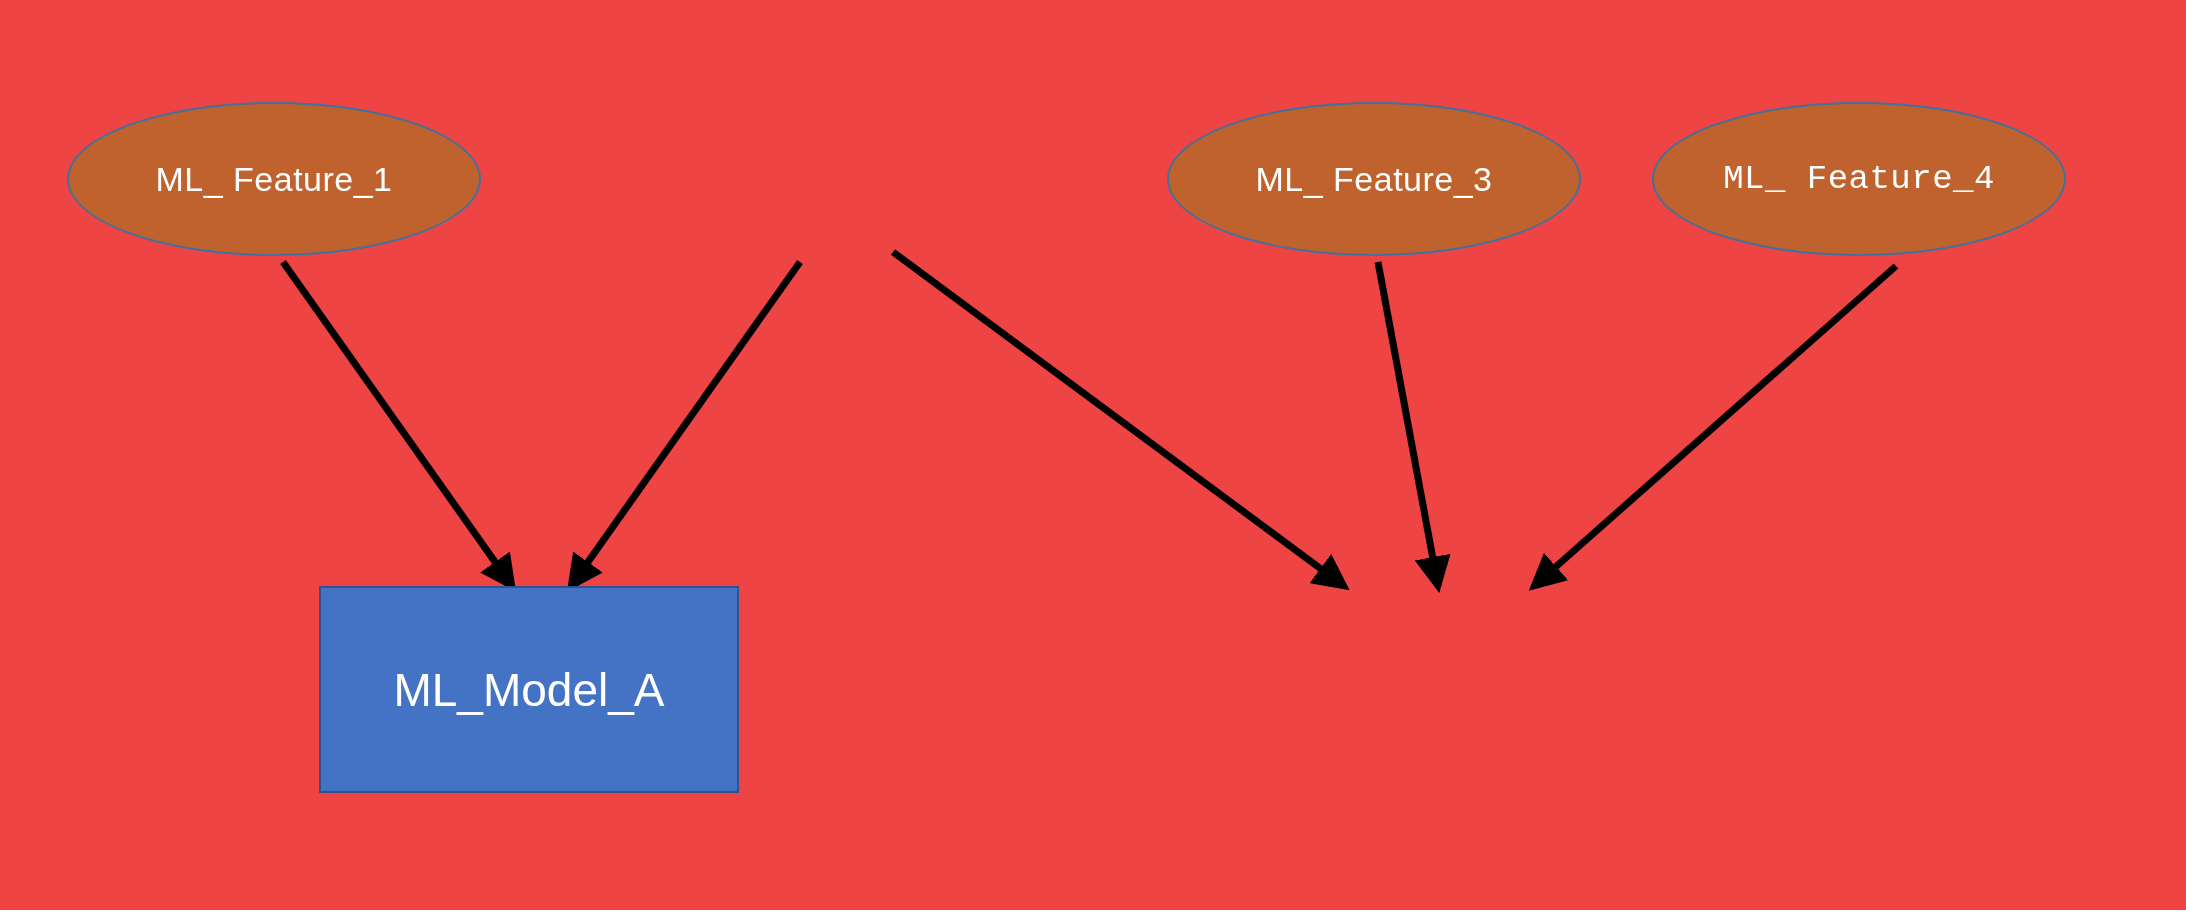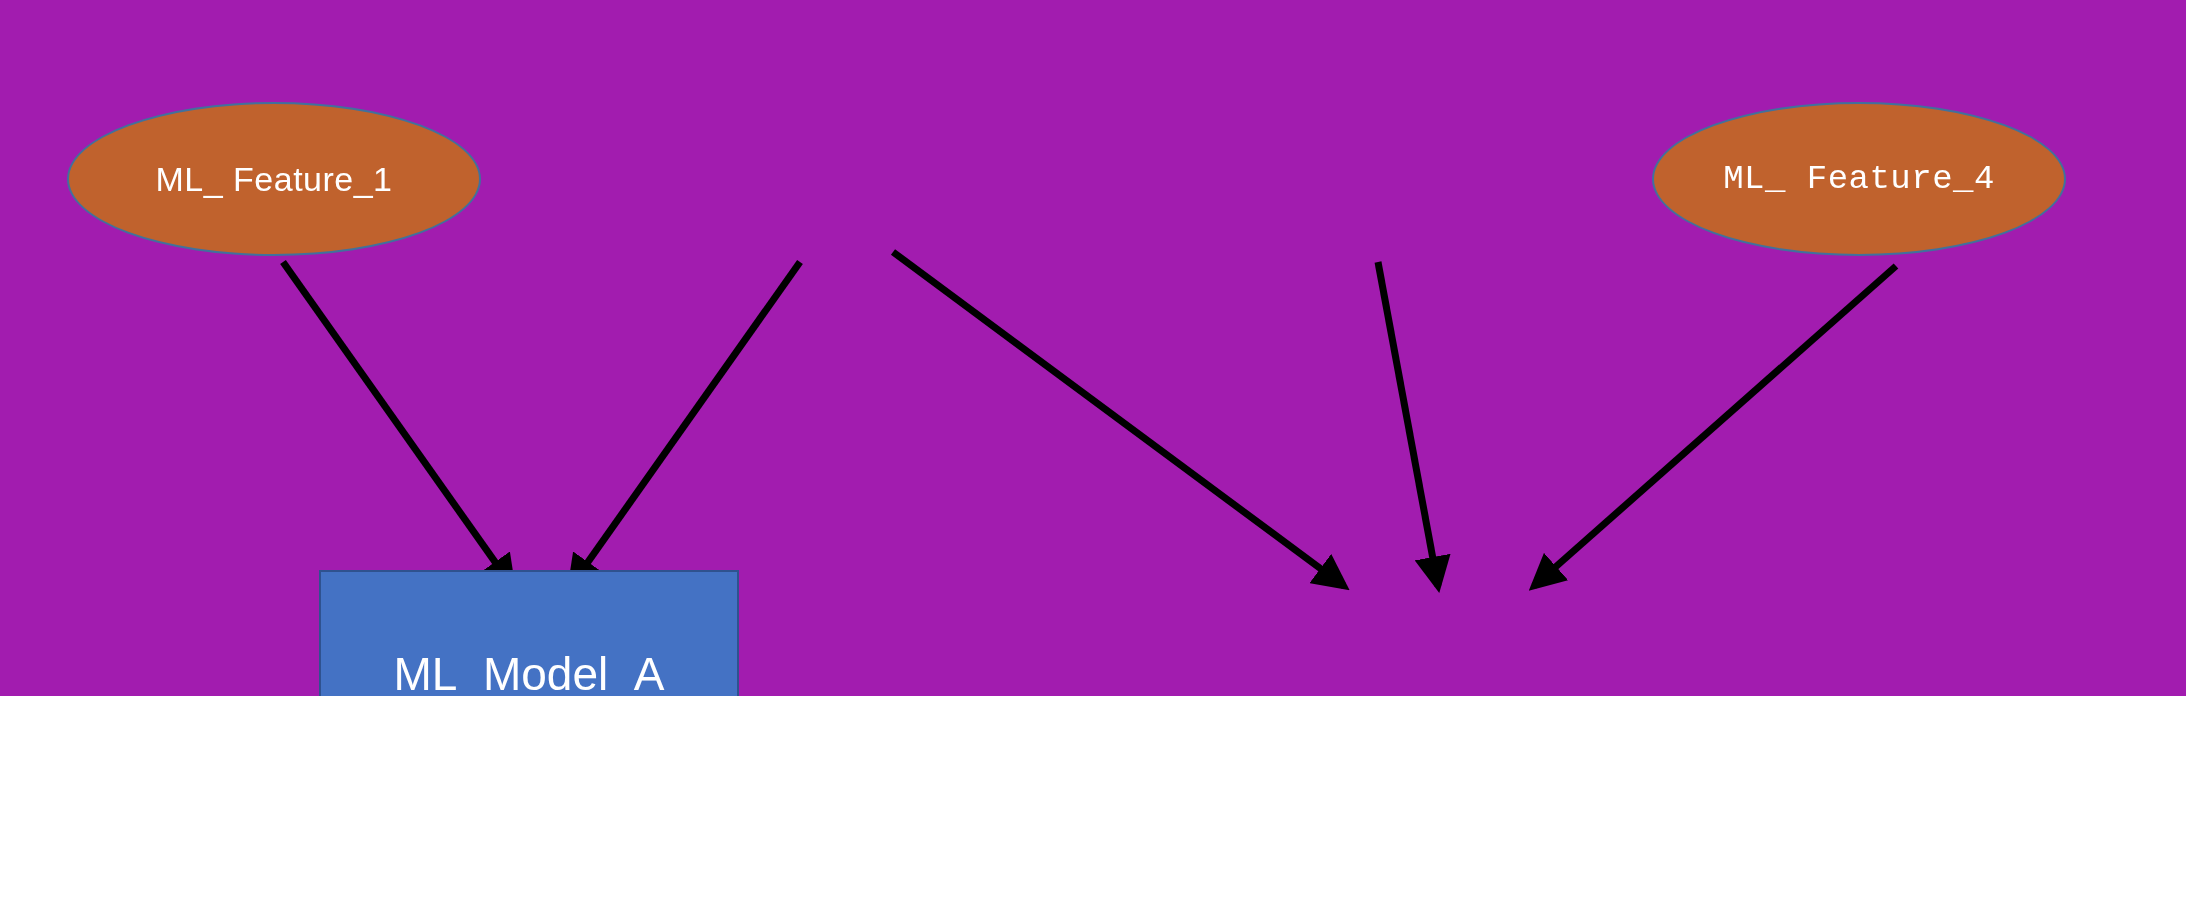--- a/index.html
+++ b/index.html
@@ -4,22 +4,22 @@
 <style>
   html, body {
     margin: 0;
     padding: 0;
     background: #ffffff;
     font-family: "Liberation Sans", "DejaVu Sans", sans-serif;
   }
   .canvas {
     position: relative;
     width: 2186px;
-    height: 696px;
-    background: #a21caf;
+    height: 910px;
+    background: #ef4444;
     overflow: hidden;
   }
   .edges-layer {
     position: absolute;
     left: 0;
     top: 0;
     width: 2186px;
     height: 916px;
   }
   .node {
@@ -37,21 +37,21 @@
     top: 102px;
     border-radius: 50%;
     background: #C0622D;
     border: 2px solid #41719C;
     font-size: 34px;
     letter-spacing: 0.5px;
   }
   .model-node {
     width: 420px;
     height: 207px;
-    top: 570px;
+    top: 586px;
     background: #4472C4;
     border: 2px solid #2F528F;
     font-size: 46px;
   }
   #feature-1 { left: 67px; }
   #feature-2 { left: 611px; }
   #feature-3 { left: 1167px; }
   #feature-4 { left: 1652px; font-family: Liberation Mono, monospace; }
   #model-a { left: 319px; }
   #model-b { left: 1248px; }
@@ -76,20 +76,23 @@
     <line x1="893" y1="252" x2="1344" y2="586" stroke="#000000" stroke-width="7" marker-end="url(#arrowhead)"></line>
     <line x1="1378" y1="262" x2="1438" y2="586" stroke="#000000" stroke-width="7" marker-end="url(#arrowhead)"></line>
     <line x1="1896" y1="266" x2="1534" y2="586" stroke="#000000" stroke-width="7" marker-end="url(#arrowhead)"></line>
   </svg>
 
   <div class="node feature-node" id="feature-1">
     <span class="node-label">ML_ Feature_1</span>
   </div>
 
 
+  <div class="node feature-node" id="feature-3">
+    <span class="node-label">ML_ Feature_3</span>
+  </div>
 
   <div class="node feature-node" id="feature-4">
     <span class="node-label">ML_ Feature_4</span>
   </div>
 
   <div class="node model-node" id="model-a">
     <span class="node-label">ML_Model_A</span>
   </div>
 
 

